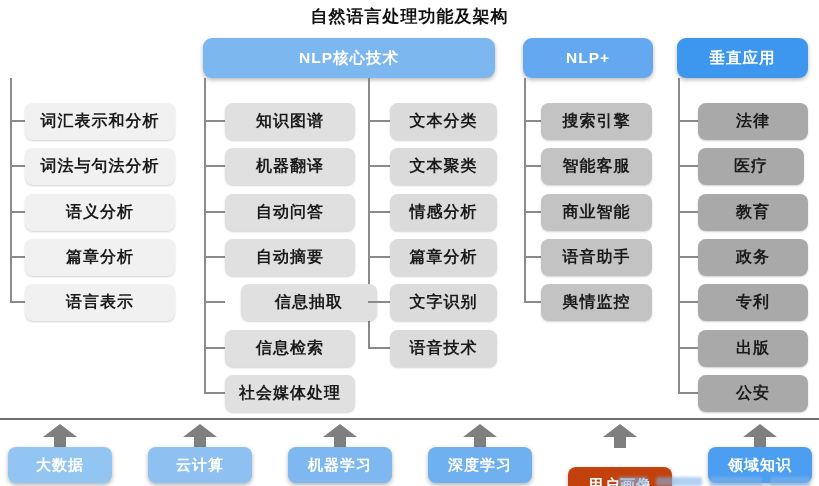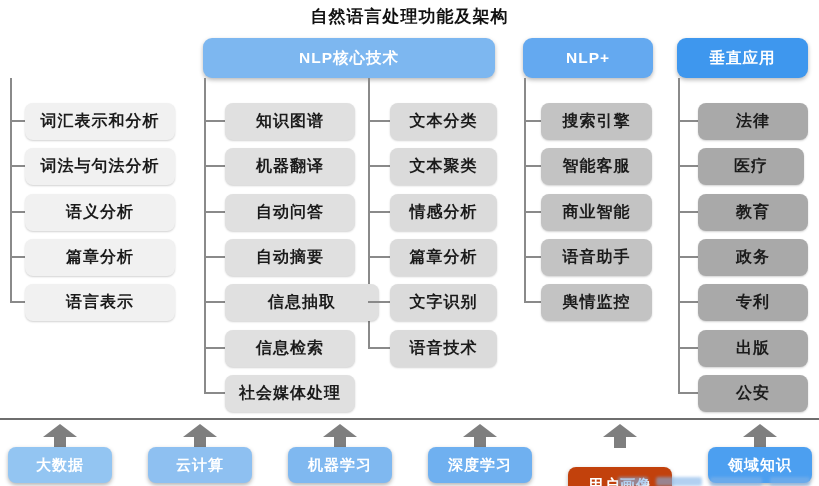--- a/index.html
+++ b/index.html
@@ -85,21 +85,21 @@
   <div class="stub" style="left:204px;top:165px;width:21px;"></div>
   <div class="stub" style="left:204px;top:211px;width:21px;"></div>
   <div class="stub" style="left:204px;top:256px;width:21px;"></div>
   <div class="stub" style="left:204px;top:301px;width:21px;"></div>
   <div class="stub" style="left:204px;top:347px;width:21px;"></div>
   <div class="stub" style="left:204px;top:392px;width:21px;"></div>
   <div class="node g2" style="left:225px;top:103px;width:130px;">知识图谱</div>
   <div class="node g2" style="left:225px;top:148px;width:130px;">机器翻译</div>
   <div class="node g2" style="left:225px;top:194px;width:130px;">自动问答</div>
   <div class="node g2" style="left:225px;top:239px;width:130px;">自动摘要</div>
-  <div class="node g2" style="left:225px;top:284px;width:154px;">信息抽取</div>
+  <div class="node g2" style="left:241px;top:284px;width:136px;">信息抽取</div>
   <div class="node g2" style="left:225px;top:330px;width:130px;">信息检索</div>
   <div class="node g2" style="left:225px;top:375px;width:130px;">社会媒体处理</div>
 
   <div class="stub" style="left:368px;top:120px;width:22px;"></div>
   <div class="stub" style="left:368px;top:165px;width:22px;"></div>
   <div class="stub" style="left:368px;top:211px;width:22px;"></div>
   <div class="stub" style="left:368px;top:256px;width:22px;"></div>
   <div class="stub" style="left:368px;top:301px;width:22px;"></div>
   <div class="stub" style="left:368px;top:347px;width:22px;"></div>
   <div class="node g3" style="left:390px;top:103px;width:107px;">文本分类</div>

